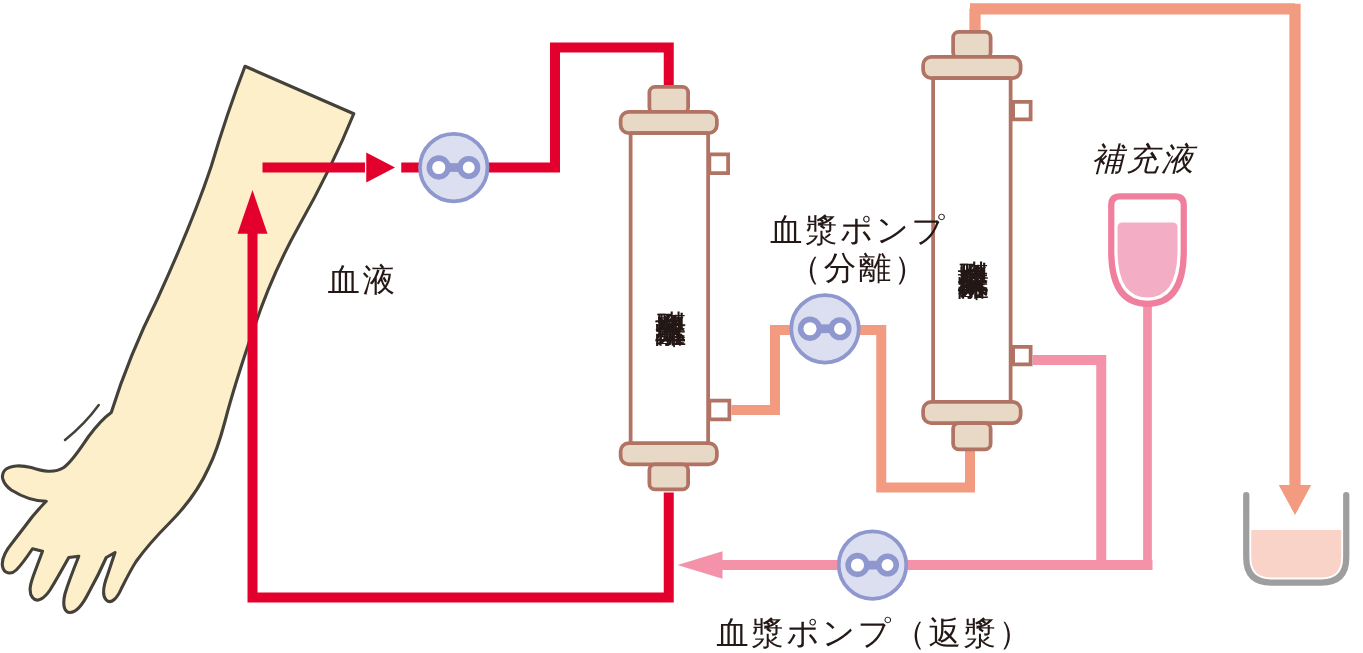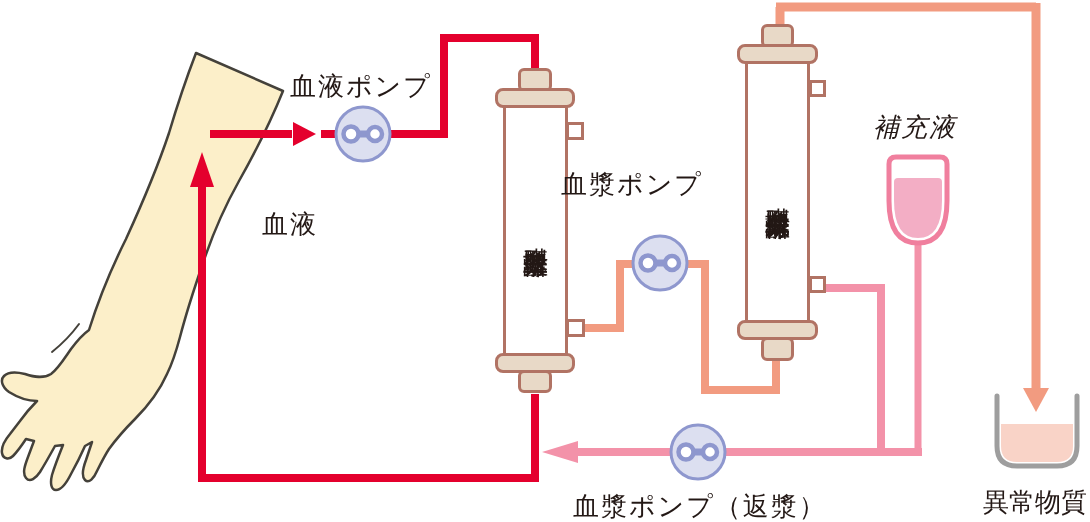--- a/index.html
+++ b/index.html
@@ -135,27 +135,26 @@
     <div class="col-part flange" style="left:737px;top:44px;width:81px;height:20px;"></div>
     <div class="col-part port" style="left:809px;top:80px;width:17px;height:17px;"></div>
     <div class="col-part port" style="left:809px;top:276px;width:17px;height:17px;"></div>
     <div class="col-part colbody" style="left:745px;top:61px;width:65px;height:262px;">
       <span class="vtext">膜型血漿成分分離器</span>
     </div>
     <div class="col-part flange" style="left:737px;top:320px;width:81px;height:20px;"></div>
     <div class="col-part cap" style="left:761px;top:337px;width:33px;height:24px;"></div>
   </div>
 
-  <div class="label" style="left:290px;top:69px;">血液ポンプ</div>
 
   <div class="label" style="left:262px;top:207px;font-family:Liberation Mono, monospace;">血液</div>
 
-  <div class="label label-center" style="left:539px;top:169px;width:186px;">
+  <div class="label label-center" style="left:594px;top:169px;width:186px;">
     <div>血漿ポンプ</div>
+    <div>（分離）</div>
   </div>
 
   <div class="label" style="left:873px;top:110px;font-style:italic;">補充液</div>
 
   <div class="label" style="left:573px;top:489px;">血漿ポンプ（返漿）</div>
 
-  <div class="label" style="left:983px;top:485px;letter-spacing:0px;">異常物質</div>
 
 </div>
 
 </body></html>

